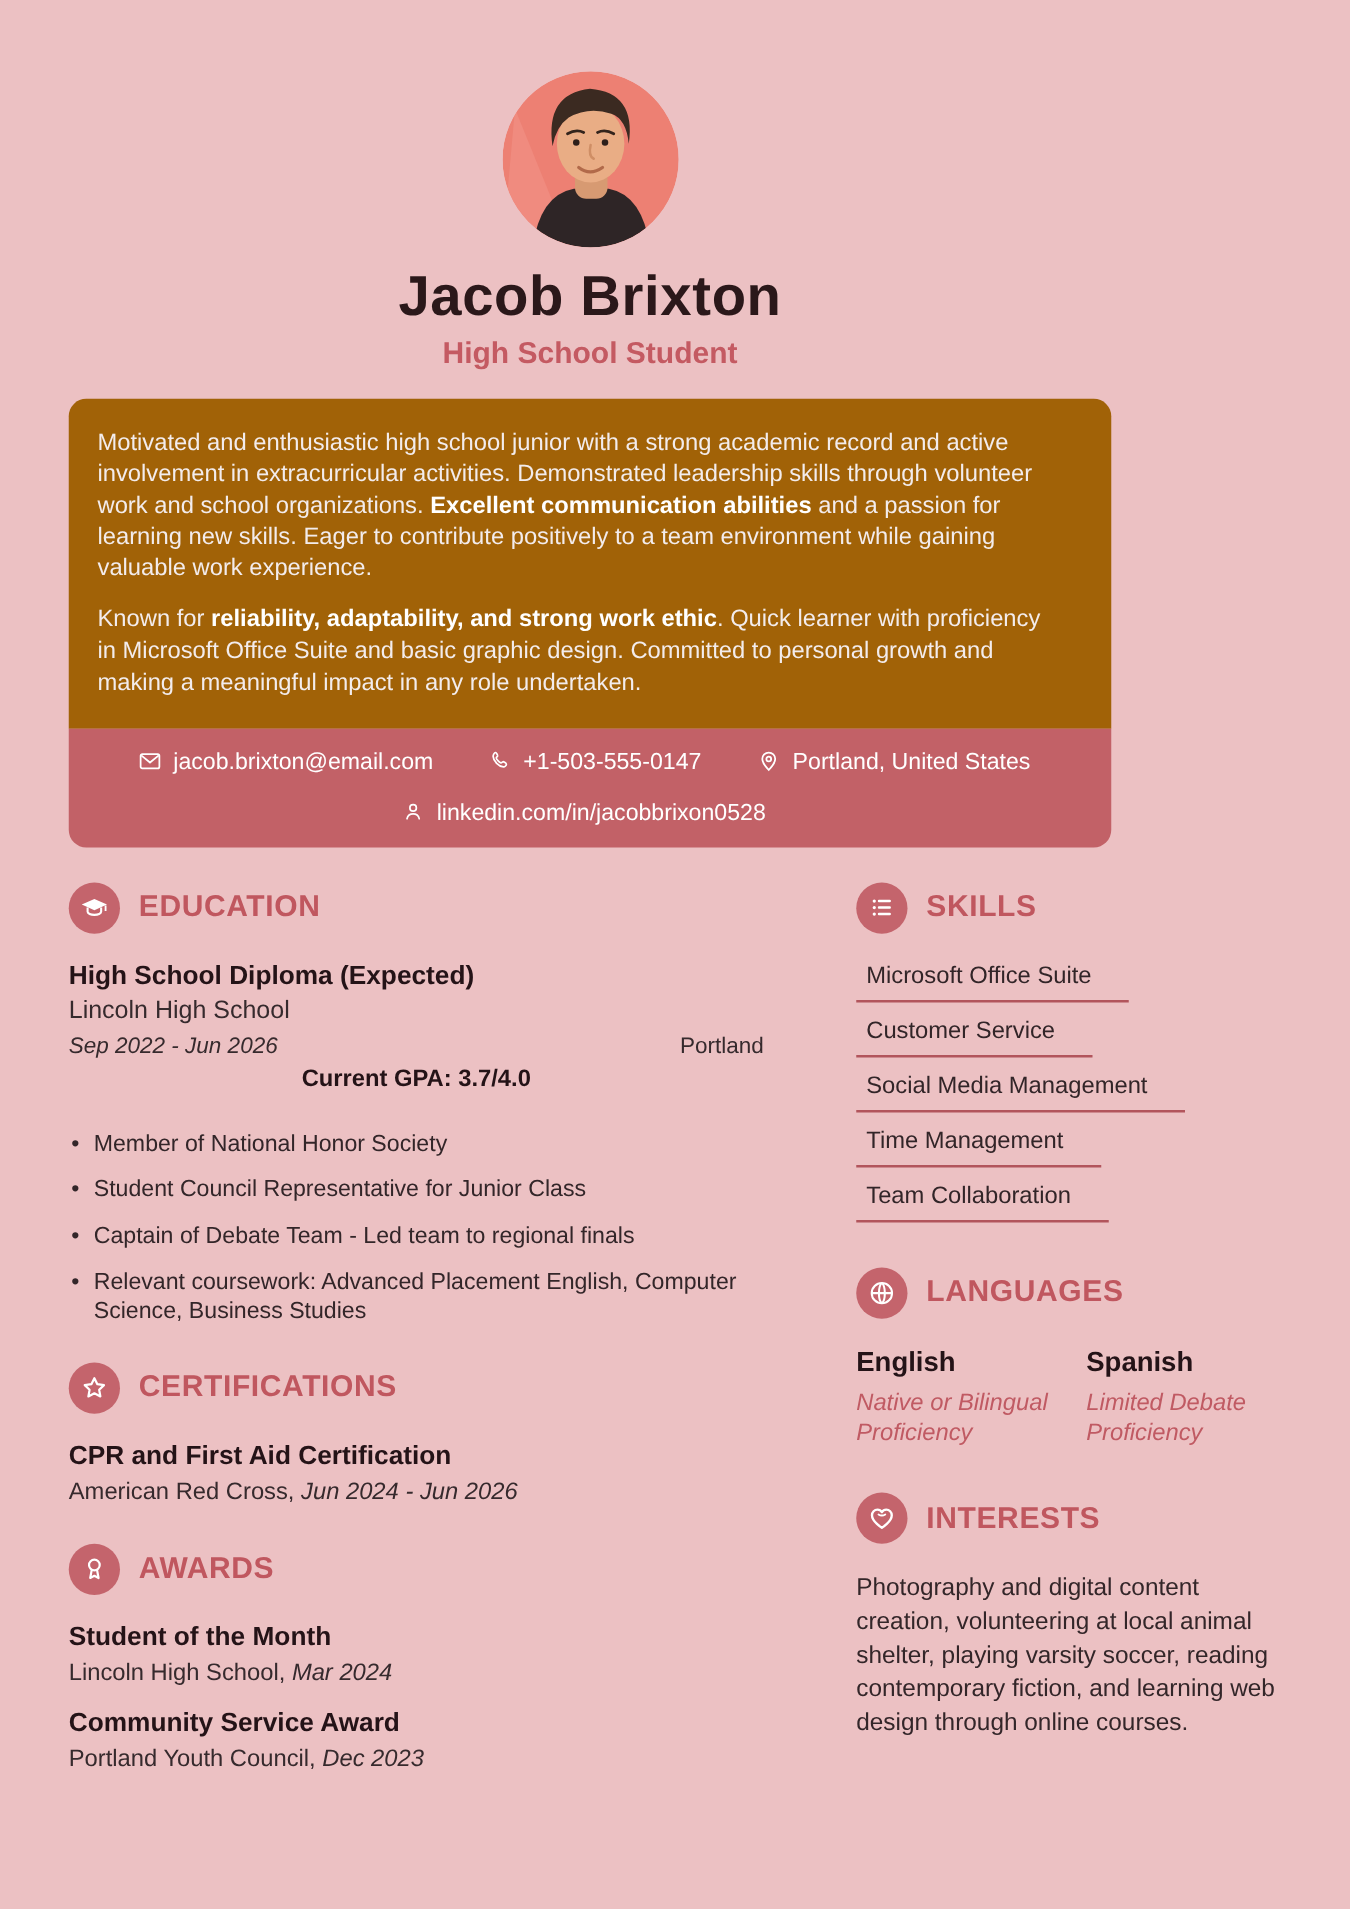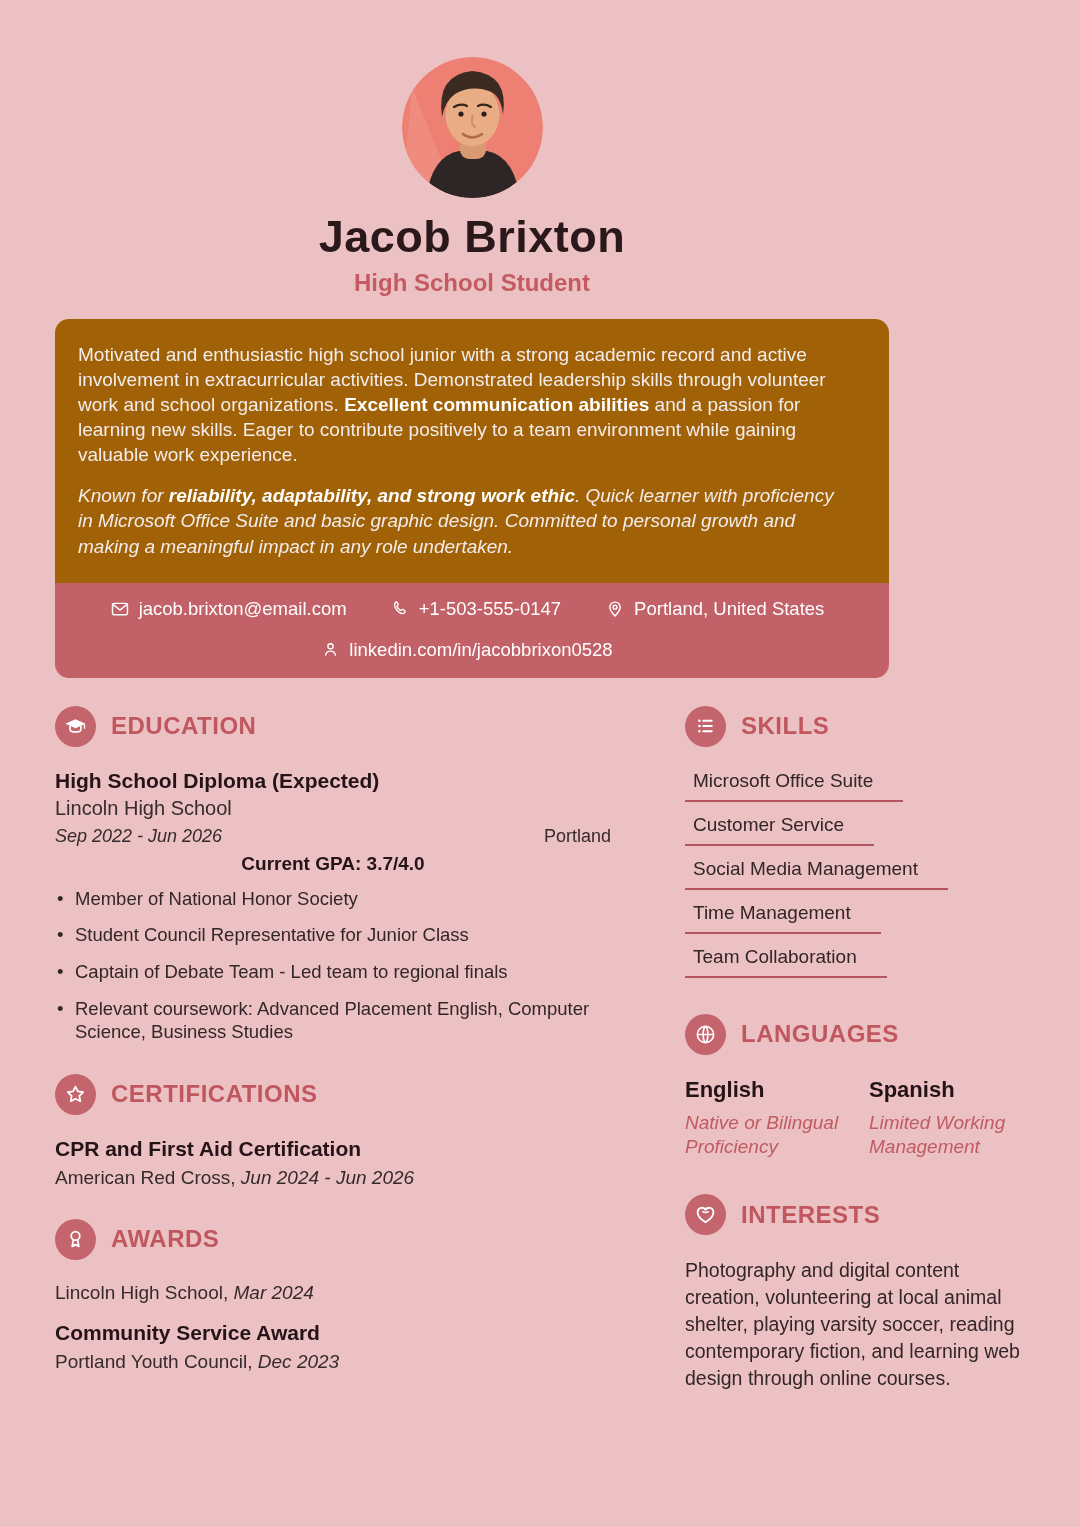--- a/index.html
+++ b/index.html
@@ -23,21 +23,21 @@
   
   .card { margin: 22px 55px 0 55px; }
   .summary-box {
     background: #a16207;
     border-radius: 14px 14px 0 0;
     padding: 23px 40px 24px 23px;
     color: #f3ecec;
     font-size: 19px;
     line-height: 1.32;
   }
-  .summary-box p + p { margin-top: 16px; font-style: italic; }
+  .summary-box p + p { margin-top: 16px; }
   .summary-box strong { font-weight: 700; color: #ffffff; }
   .contact-bar {
     background: #c26167;
     border-radius: 0 0 14px 14px;
     padding: 15px 24px 17px 14px;
     color: #ffffff;
     font-size: 18.5px;
   }
   .contact-row { display: flex; justify-content: center; align-items: center; gap: 44px; }
   .contact-row + .contact-row { margin-top: 19px; }
@@ -63,21 +63,21 @@
     flex: 0 0 auto;
   }
   .sec-title { font-size: 24px; font-weight: 700; color: #c0575f; letter-spacing: .5px; }
 
   
   .entry-title { font-size: 21px; font-weight: 700; color: #241317; }
   .entry-sub { font-size: 20px; color: #362a2d; margin-top: 4px; }
   .date-row { display: flex; justify-content: space-between; align-items: baseline; margin-top: 6px; font-size: 18px; color: #362a2d; }
   .date-row em { font-style: italic; }
   .gpa { font-size: 19px; font-weight: 700; color: #241317; margin-top: 6px; text-align: center; }
-  ul.bullets { list-style: none; margin-top: 12px; }
+  ul.bullets { list-style: none; margin-top: 28px; }
   ul.bullets li { position: relative; padding-left: 20px; font-size: 18.5px; line-height: 1.28; color: #332629; margin-bottom: 13px; }
   ul.bullets li::before { content: "•"; position: absolute; left: 2px; top: 0; color: #332629; }
 
   .cert-item, .award-item { margin-bottom: 17px; }
   .issuer-line { font-size: 19px; color: #362a2d; margin-top: 6px; }
   .issuer-line em { font-style: italic; }
 
   
   .skill-row { margin-bottom: 11px; }
   .skill {
@@ -233,20 +233,21 @@
             <svg width="25" height="25" viewBox="0 0 24 24" fill="none" stroke="#ffffff" stroke-width="1.7" stroke-linejoin="round">
               <circle cx="12" cy="8.6" r="4.1"></circle>
               <path d="M10 12.2 8.8 18.6l3.2-1.7 3.2 1.7L14 12.2"></path>
             </svg>
           </span>
           <h2 class="sec-title">AWARDS</h2>
         </div>
         <div>
 
             <div class="award-item">
+              <h3 class="entry-title">Student of the Month</h3>
               <p class="issuer-line"><span>Lincoln High School, </span><em>Mar 2024</em></p>
             </div>
 
             <div class="award-item">
               <h3 class="entry-title">Community Service Award</h3>
               <p class="issuer-line"><span>Portland Youth Council, </span><em>Dec 2023</em></p>
             </div>
           </div>
       </div>
 
@@ -300,21 +301,21 @@
         </div>
         <div class="lang-grid">
 
             <div class="lang">
               <h3 class="lang-name">English</h3>
               <div class="lang-level">Native or Bilingual Proficiency</div>
             </div>
 
             <div class="lang">
               <h3 class="lang-name">Spanish</h3>
-              <div class="lang-level">Limited Working Management</div>
+              <div class="lang-level">Limited Debate Proficiency</div>
             </div>
           </div>
       </div>
 
       <div class="section" style="margin-top:34px;">
         <div class="sec-head">
           <span class="sec-icon">
             <svg width="25" height="25" viewBox="0 0 24 24">
               <path d="M12 19.4S4.4 14.7 4.4 9.8c0-2.4 1.9-4.3 4.2-4.3 1.4 0 2.7.7 3.4 1.9.7-1.2 2-1.9 3.4-1.9 2.3 0 4.2 1.9 4.2 4.3 0 4.9-7.6 9.6-7.6 9.6z" fill="none" stroke="#ffffff" stroke-width="1.8" stroke-linejoin="round"></path>
               <path d="M9.4 9.2q2.6 1.6 5.2 0" stroke="#ffffff" stroke-width="1.4" fill="none" stroke-linecap="round"></path>

